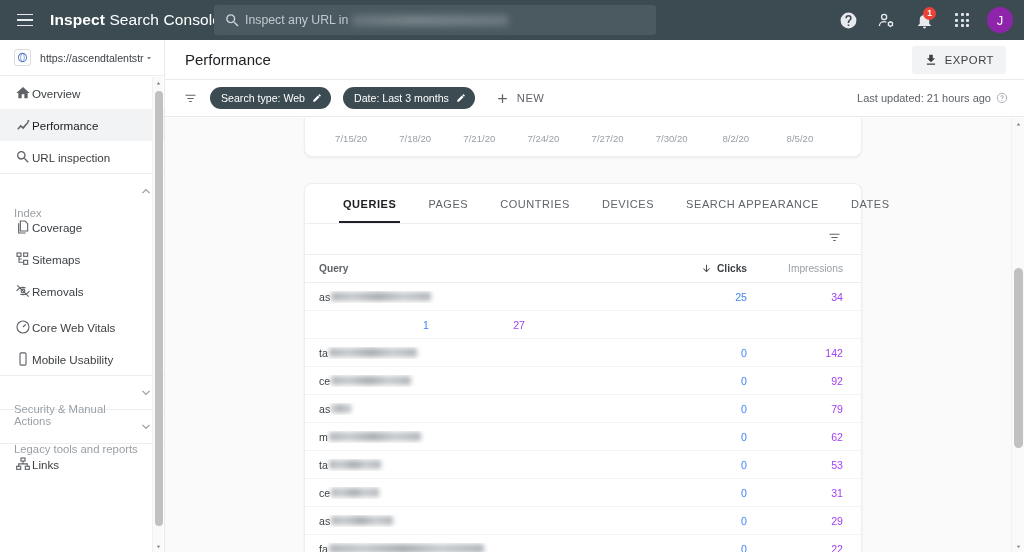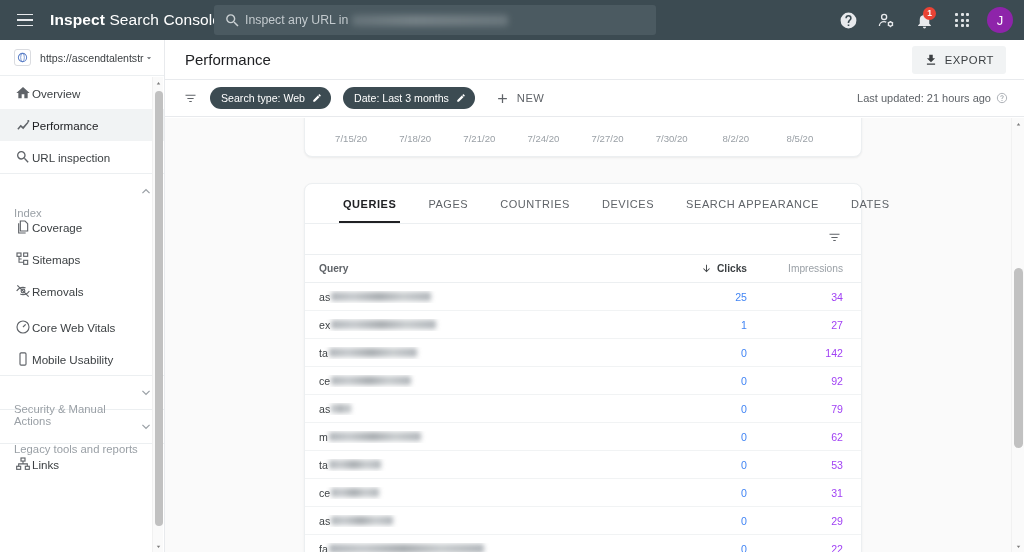--- a/index.html
+++ b/index.html
@@ -556,24 +556,20 @@
       <div id="rows-root">
           <div class="trow">
             <span class="td-query">
               <span class="q-prefix">as</span>
               <span class="q-blur" style="width:100px"></span>
             </span>
             <span class="td-clicks">25</span>
             <span class="td-impr">34</span>
           </div>
           <div class="trow">
-            <span class="td-query">
-              <span class="q-prefix">ex</span>
-              <span class="q-blur" style="width:105px"></span>
-            </span>
             <span class="td-clicks">1</span>
             <span class="td-impr">27</span>
           </div>
           <div class="trow">
             <span class="td-query">
               <span class="q-prefix">ta</span>
               <span class="q-blur" style="width:88px"></span>
             </span>
             <span class="td-clicks">0</span>
             <span class="td-impr">142</span>

